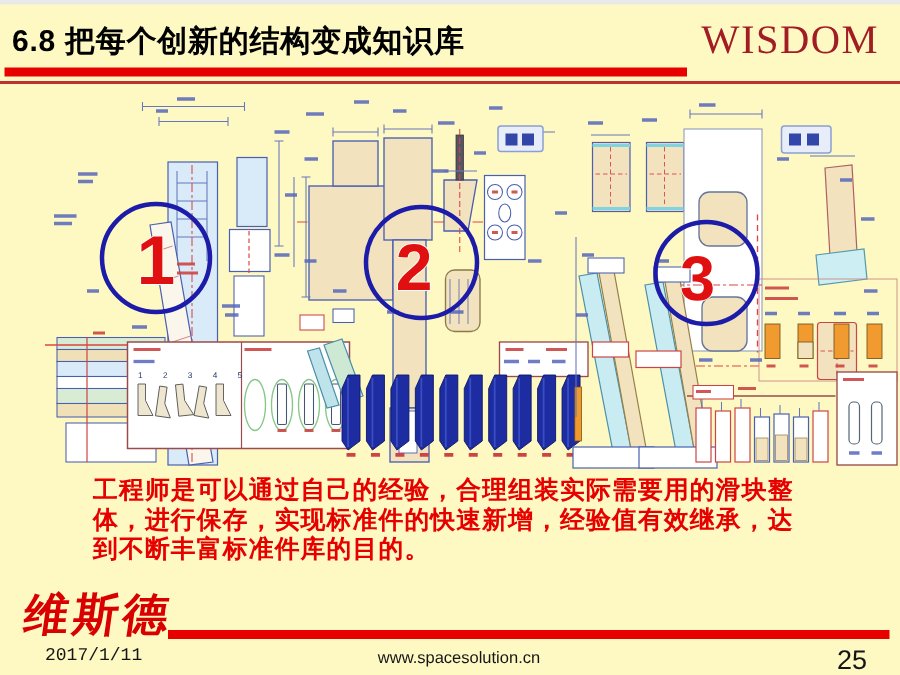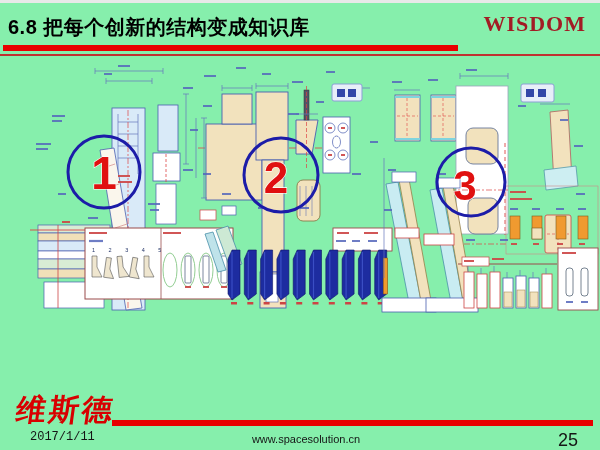--- a/index.html
+++ b/index.html
@@ -1,22 +1,22 @@
 <!DOCTYPE html>
 <html><head>
 <meta charset="utf-8">
 <style>
   html,body{margin:0;padding:0;background:#888;}
-  .slide{position:relative;width:600px;height:450px;background:#86efac;overflow:hidden;
+  .slide{position:relative;width:600px;height:450px;background:#fef9c3;overflow:hidden;
          font-family:"Liberation Sans","DejaVu Sans",sans-serif;}
   .top-strip{position:absolute;left:0;top:0;width:600px;height:3px;background:#e9e9e9;}
   .page-title{position:absolute;left:8px;top:14px;font-size:20px;font-weight:bold;color:#000;
               letter-spacing:0.5px;white-space:nowrap;}
   .brand-logo{position:absolute;right:14px;top:11px;font-family:"Liberation Serif","DejaVu Serif",serif;
-              font-weight:bold;font-size:22px;color:#a21c24;letter-spacing:1px;}
+              font-weight:normal;font-size:27px;color:#a21c24;letter-spacing:1px;}
   .bar-thick{position:absolute;left:3px;top:45px;width:455px;height:6px;background:#e80000;}
   .bar-thin{position:absolute;left:0;top:54px;width:600px;height:2px;background:#c03030;}
   .diagram{position:absolute;left:0;top:58px;width:600px;height:262px;}
   .body-text{position:absolute;left:62px;top:318px;width:482px;font-size:16.5px;font-weight:bold;
              color:#e60000;line-height:19.5px;letter-spacing:0.8px;}
   .footer-logo{position:absolute;left:16px;top:390px;font-size:30px;font-weight:bold;color:#d80000;
                transform:skewX(-8deg);letter-spacing:3px;font-family:"DejaVu Sans",sans-serif;}
   .footer-line{position:absolute;left:112px;top:420px;width:481px;height:6px;background:#e80000;}
   .slide-date{position:absolute;left:30px;top:430px;font-size:12px;color:#151515;font-family:Liberation Mono, monospace;}
   .slide-website{position:absolute;left:0;right:0;top:433px;text-align:center;font-size:11px;color:#151515;padding-left:12px;}
@@ -287,19 +287,20 @@
         <rect x="538" y="31" width="8" height="8" fill="#3347a8"></rect>
       </g>
     </g>
 
     <g>
       <circle class="anno" cx="471" cy="124" r="34"></circle>
       <text class="annoNum" x="465" y="142" font-size="42" text-anchor="middle">3</text>
     </g>
   </svg>
 
+  <div class="body-text">工程师是可以通过自己的经验，合理组装实际需要用的滑块整体，进行保存，实现标准件的快速新增，经验值有效继承，达到不断丰富标准件库的目的。</div>
 
   <div class="footer-logo">维斯德</div>
   <div class="footer-line"></div>
   <div class="slide-date">2017/1/11</div>
   <div class="slide-website">www.spacesolution.cn</div>
   <div class="slide-page">25</div>
 </div>
 
 </body></html>

